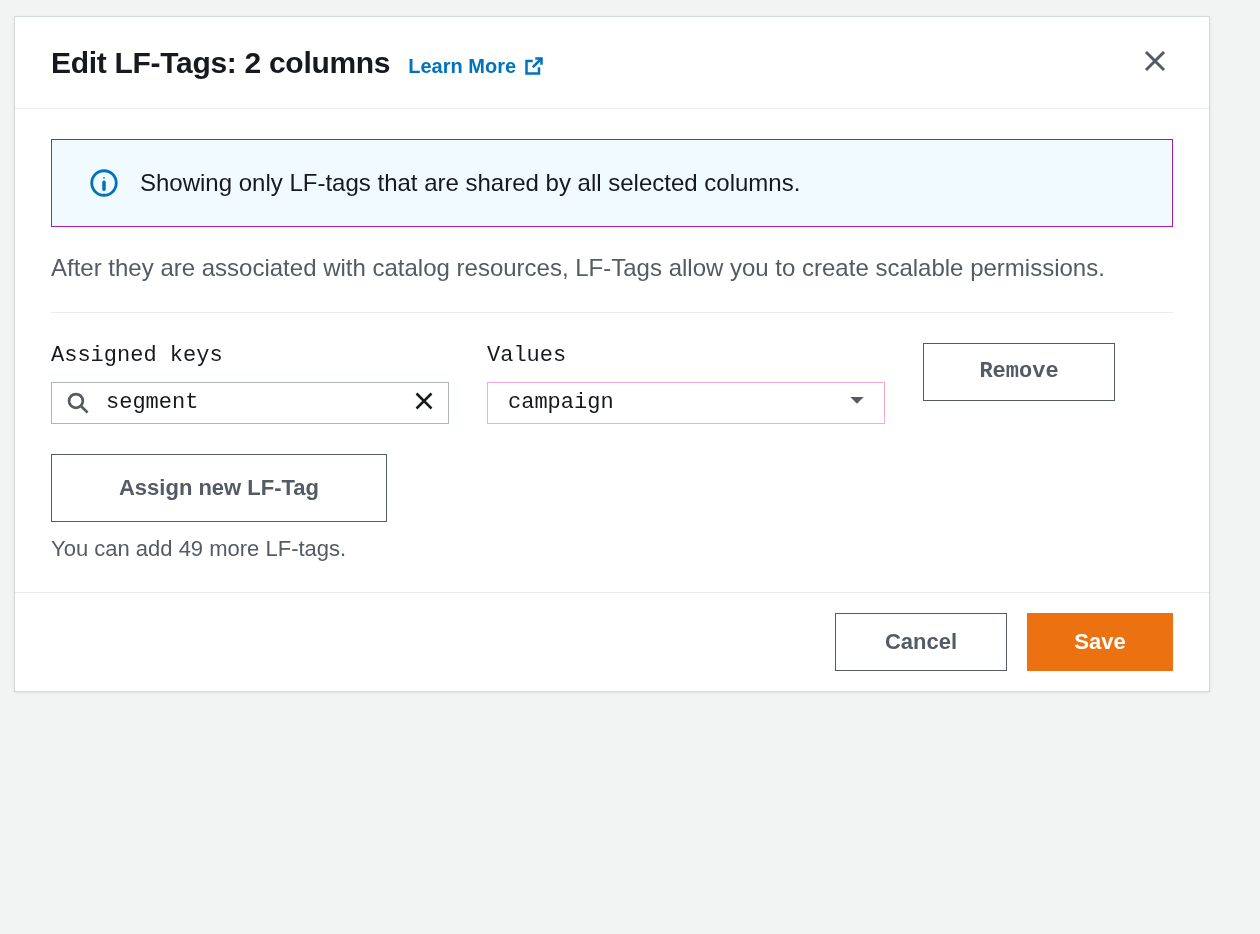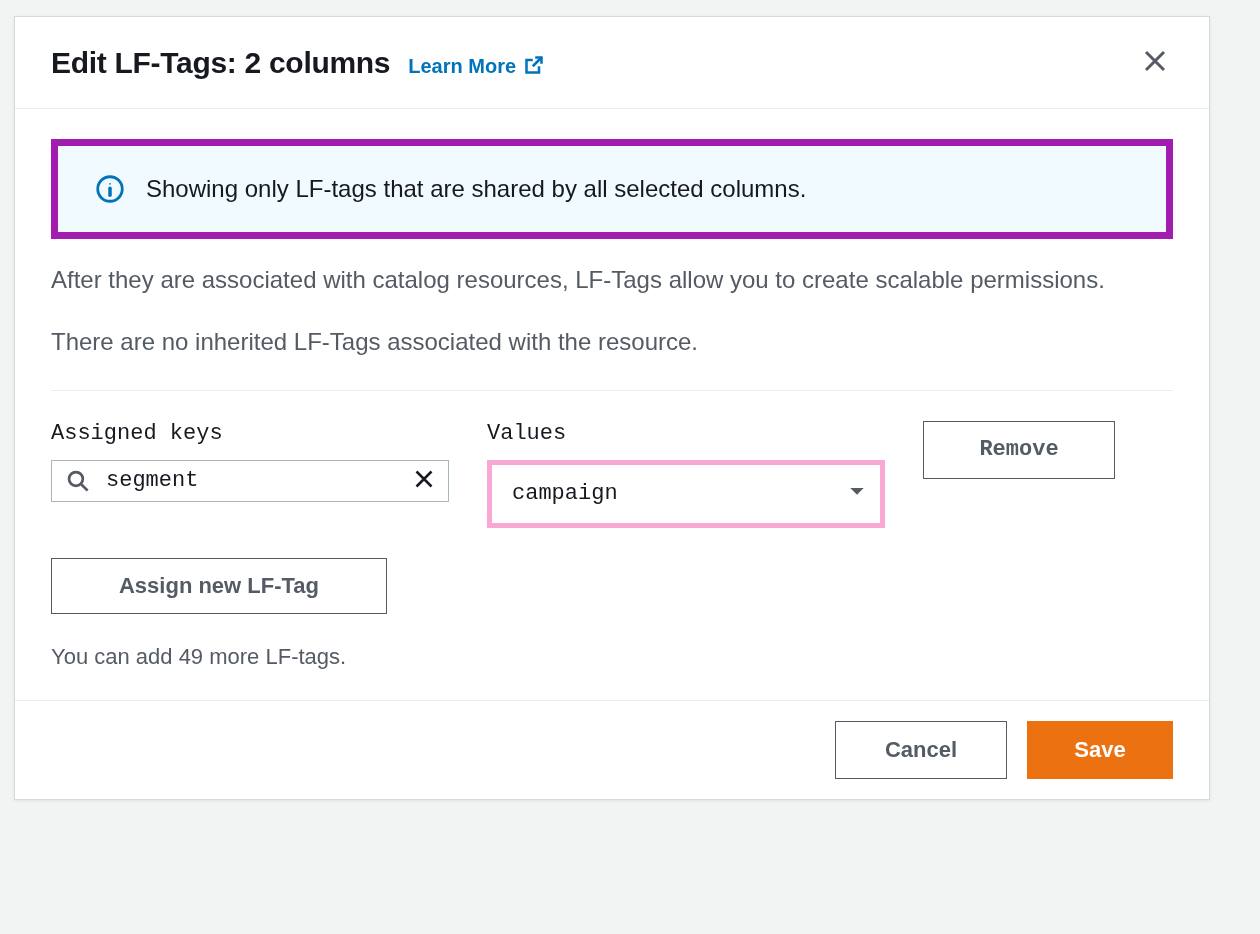--- a/index.html
+++ b/index.html
@@ -46,21 +46,21 @@
 
     .modal-title {
       font-size: 30px;
       font-weight: 700;
       color: #16191f;
       letter-spacing: -0.01em;
     }
 
     .learn-more {
       display: inline-flex;
-      align-items: flex-start;
+      align-items: center;
       gap: 8px;
       font-size: 20px;
       font-weight: 700;
       color: #0073bb;
       text-decoration: none;
       cursor: pointer;
     }
 
     .learn-more-icon {
       width: 20px;
@@ -88,21 +88,21 @@
 
     .modal-body {
       padding: 30px 36px 30px 36px;
     }
 
     .info-alert {
       display: flex;
       align-items: center;
       gap: 22px;
       padding: 26px 38px;
-      border: 7px solid #a21caf;
+      border: 1px solid #a21caf;
       background: #f1faff;
       margin-bottom: 22px;
     }
 
     .info-icon-wrap {
       width: 28px;
       height: 28px;
       flex-shrink: 0;
       color: #0073bb;
       display: flex;
@@ -203,22 +203,22 @@
       font-family: inherit;
     }
 
     .select-wrap {
       position: relative;
       width: 100%;
     }
 
     .select {
       width: 100%;
-      height: 68px;
-      border: 5px solid #f9a8d4;
+      height: 42px;
+      border: 1px solid #f9a8d4;
       font-size: 22px;
       color: #16191f;
       padding: 0 48px 0 20px;
       background: #ffffff;
       appearance: none;
       font-family: inherit;
       cursor: pointer;
     }
 
     .select-caret {
@@ -254,28 +254,27 @@
     .remove-col .spacer {
       height: 36px;
     }
 
     .btn-remove {
       width: 192px;
     }
 
     .btn-assign {
       width: 336px;
-      height: 56px;
+      height: 68px;
       margin-bottom: 14px;
     }
 
     .hint-text {
       font-size: 22px;
       color: #545b64;
-      margin-top: 16px;
     }
 
     .modal-footer {
       border-top: 1px solid #eaeded;
       display: flex;
       justify-content: flex-end;
       align-items: center;
       gap: 20px;
       padding: 20px 36px;
     }
@@ -326,21 +325,20 @@
         <svg viewBox="0 0 16 16" width="28" height="28" fill="none" stroke="#0073bb" stroke-width="1.6">
           <circle cx="8" cy="8" r="7"></circle>
           <circle cx="8" cy="5" r="0.5" fill="#0073bb" stroke="none"></circle>
           <path d="M8 7.5 V11.5" stroke-width="2" stroke-linecap="round"></path>
         </svg>
       </span>
       <div class="info-alert-text">Showing only LF-tags that are shared by all selected columns.</div>
     </div>
 
     <p class="section-desc">After they are associated with catalog resources, LF-Tags allow you to create scalable permissions.</p>
-    <p class="inherited-text">There are no inherited LF-Tags associated with the resource.</p>
 
     <div class="divider"></div>
 
     <div class="tag-row">
       <div>
         <div class="field-label">Assigned keys</div>
         <div class="input-wrap">
           <span class="input-search-icon">
             <svg viewBox="0 0 16 16" width="22" height="22" fill="none" stroke="#545b64" stroke-width="2">
               <circle cx="6.5" cy="6.5" r="5"></circle>

